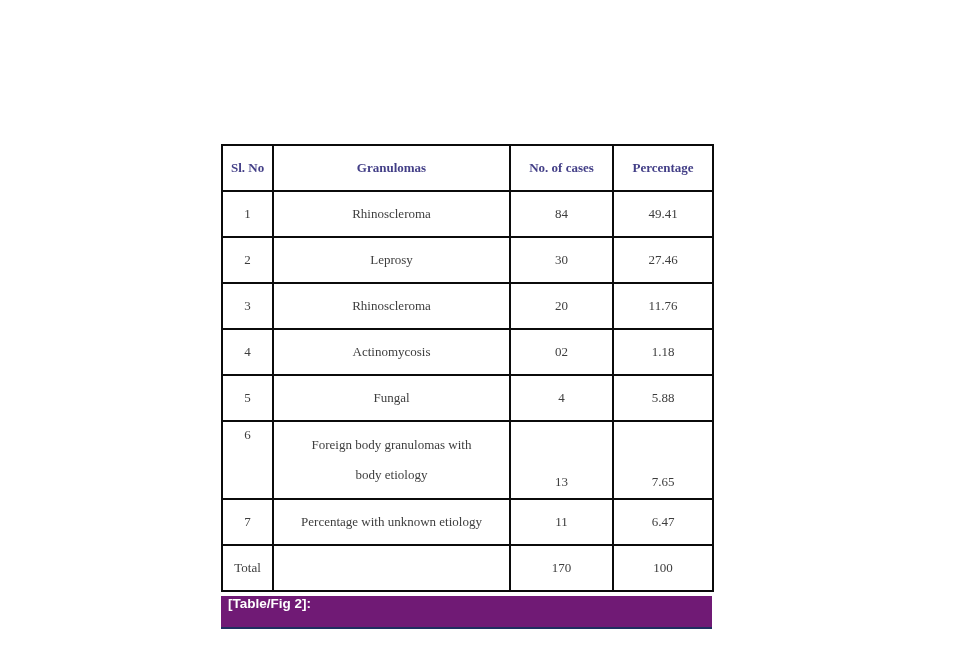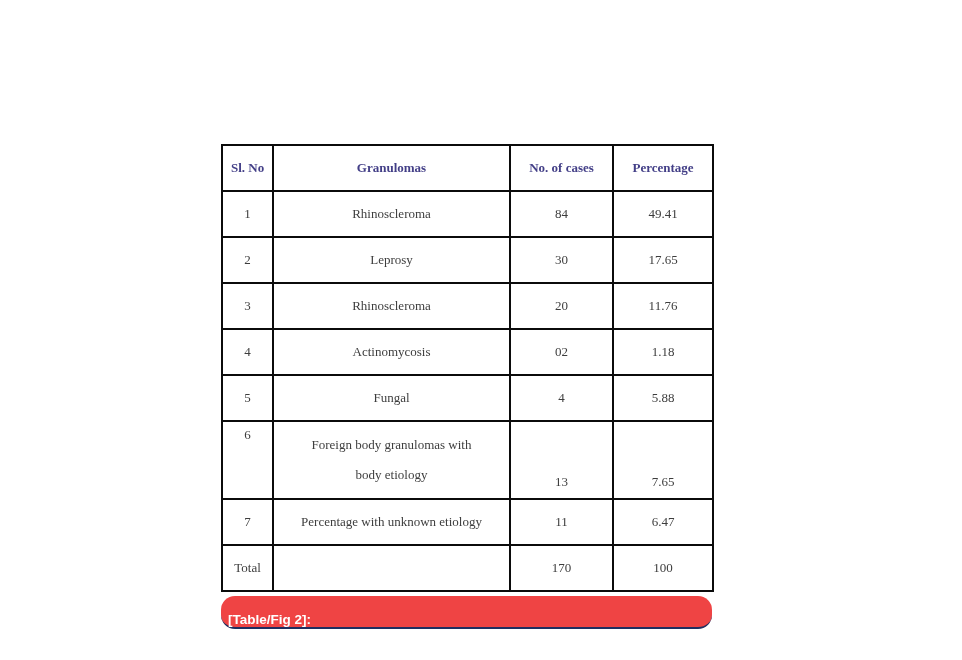--- a/index.html
+++ b/index.html
@@ -57,27 +57,26 @@
     vertical-align: bottom;
     padding-bottom: 6px;
   }
   td.cell-total-label {
     text-align: left;
     padding-left: 3px;
   }
   .caption-bar {
     margin-top: 4px;
     height: 33px;
-    background: #ef4444;
+    background: #701a75;
     border-bottom: 2px solid #202e60;
     display: flex;
-    align-items: flex-end;
+    align-items: flex-start;
     padding-left: 7px;
     box-sizing: border-box;
-    border-radius: 14px;
   }
   .caption-bar .prefix {
     color: #ffffff;
     font-weight: bold;
     font-size: 13.5px;
     margin-right: 5px;
   }
   .caption-bar .text {
     color: #f2f2f6;
     font-size: 13.5px;
@@ -106,21 +105,21 @@
       <tr>
         <td>1</td>
         <td>Rhinoscleroma</td>
         <td>84</td>
         <td>49.41</td>
       </tr>
       <tr>
         <td>2</td>
         <td>Leprosy</td>
         <td>30</td>
-        <td>17.65</td>
+        <td>27.46</td>
       </tr>
       <tr>
         <td>3</td>
         <td>Rhinoscleroma</td>
         <td>20</td>
         <td>11.76</td>
       </tr>
       <tr>
         <td>4</td>
         <td>Actinomycosis</td>

